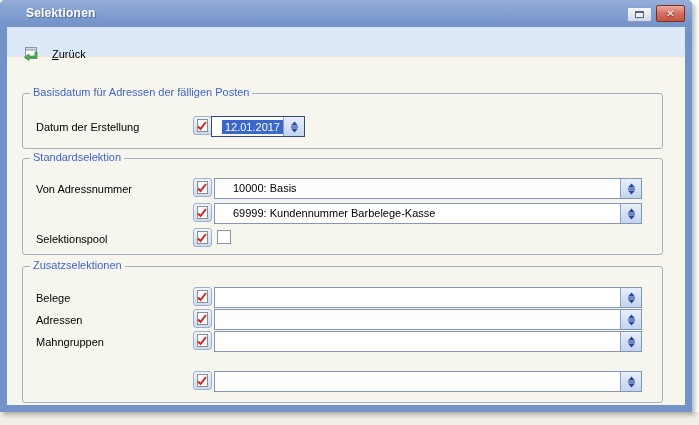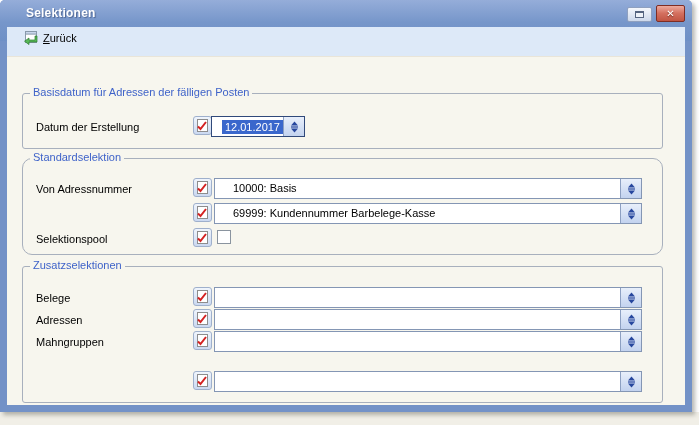--- a/index.html
+++ b/index.html
@@ -35,21 +35,21 @@
   .btn-close {
     width:29px; height:17px; border:1px solid #7e2d24; border-radius:2px;
     background:linear-gradient(#edaa9e 0%, #d4705f 48%, #c05543 100%);
     color:#fff; font-weight:bold; font-size:10px; line-height:10px;
     display:flex; align-items:center; justify-content:center;
     text-shadow:0 1px 1px rgba(90,20,10,.8);
   }
 
   .frame { position:absolute; left:7px; top:27px; width:678px; height:378px; background:#f7f6ee; }
   .toolbar { position:absolute; left:0; top:0; width:100%; height:30px; background:#dde9f8; border-bottom:1px solid #e9e5d9; }
-  .back-button { position:absolute; left:10px; top:0; height:22px; display:flex; align-items:center; gap:5px; padding:0 5px; cursor:default; }
+  .back-button { position:absolute; left:10px; top:16px; height:22px; display:flex; align-items:center; gap:14px; padding:0 5px; cursor:default; }
   .back-label .accel { text-decoration:underline; }
   .content { position:absolute; left:0; top:30px; width:100%; height:348px; }
 
   .groupbox { position:absolute; border:1px solid #a8b0bd; border-radius:3px; }
   .legend { position:absolute; top:-8px; left:7px; background:#f7f6ee; padding:0 3px; color:#3f63c9; white-space:nowrap; }
   .row-label { position:absolute; height:20px; line-height:20px; white-space:nowrap; }
 
   .check-btn {
     position:absolute; width:19px; height:19px; border:1px solid #9fb0cc; border-radius:3px;
     background:linear-gradient(#f0f5fc,#cbd9f1);
@@ -126,21 +126,21 @@
             <span class="spin">
               <svg width="9" height="12" viewBox="0 0 9 12">
                   <path d="M4.5 0.5 L8 4.5 H1 Z" fill="#27479e"></path>
                   <rect x="1" y="5.4" width="7" height="1.2" fill="#27479e"></rect>
                   <path d="M4.5 11.5 L8 7.5 H1 Z" fill="#27479e"></path>
                 </svg>
             </span>
           </div>
         </div>
 
-        <div class="groupbox" style="left:15px; top:101px; width:641px; height:97px;border-radius:10px;">
+        <div class="groupbox" style="left:15px; top:101px; width:641px; height:97px;">
           <span class="legend">Standardselektion</span>
 
           <span class="row-label" style="left:13px; top:20px;">Von Adressnummer</span>
           <span class="check-btn" style="left:170px; top:19px;">
             <span class="page">
               <svg width="12" height="12" viewBox="0 0 12 12">
                   <path d="M2 6.5 L4.5 9 L10 2" fill="none" stroke="#d42222" stroke-width="2"></path>
                 </svg>
             </span>
           </span>

